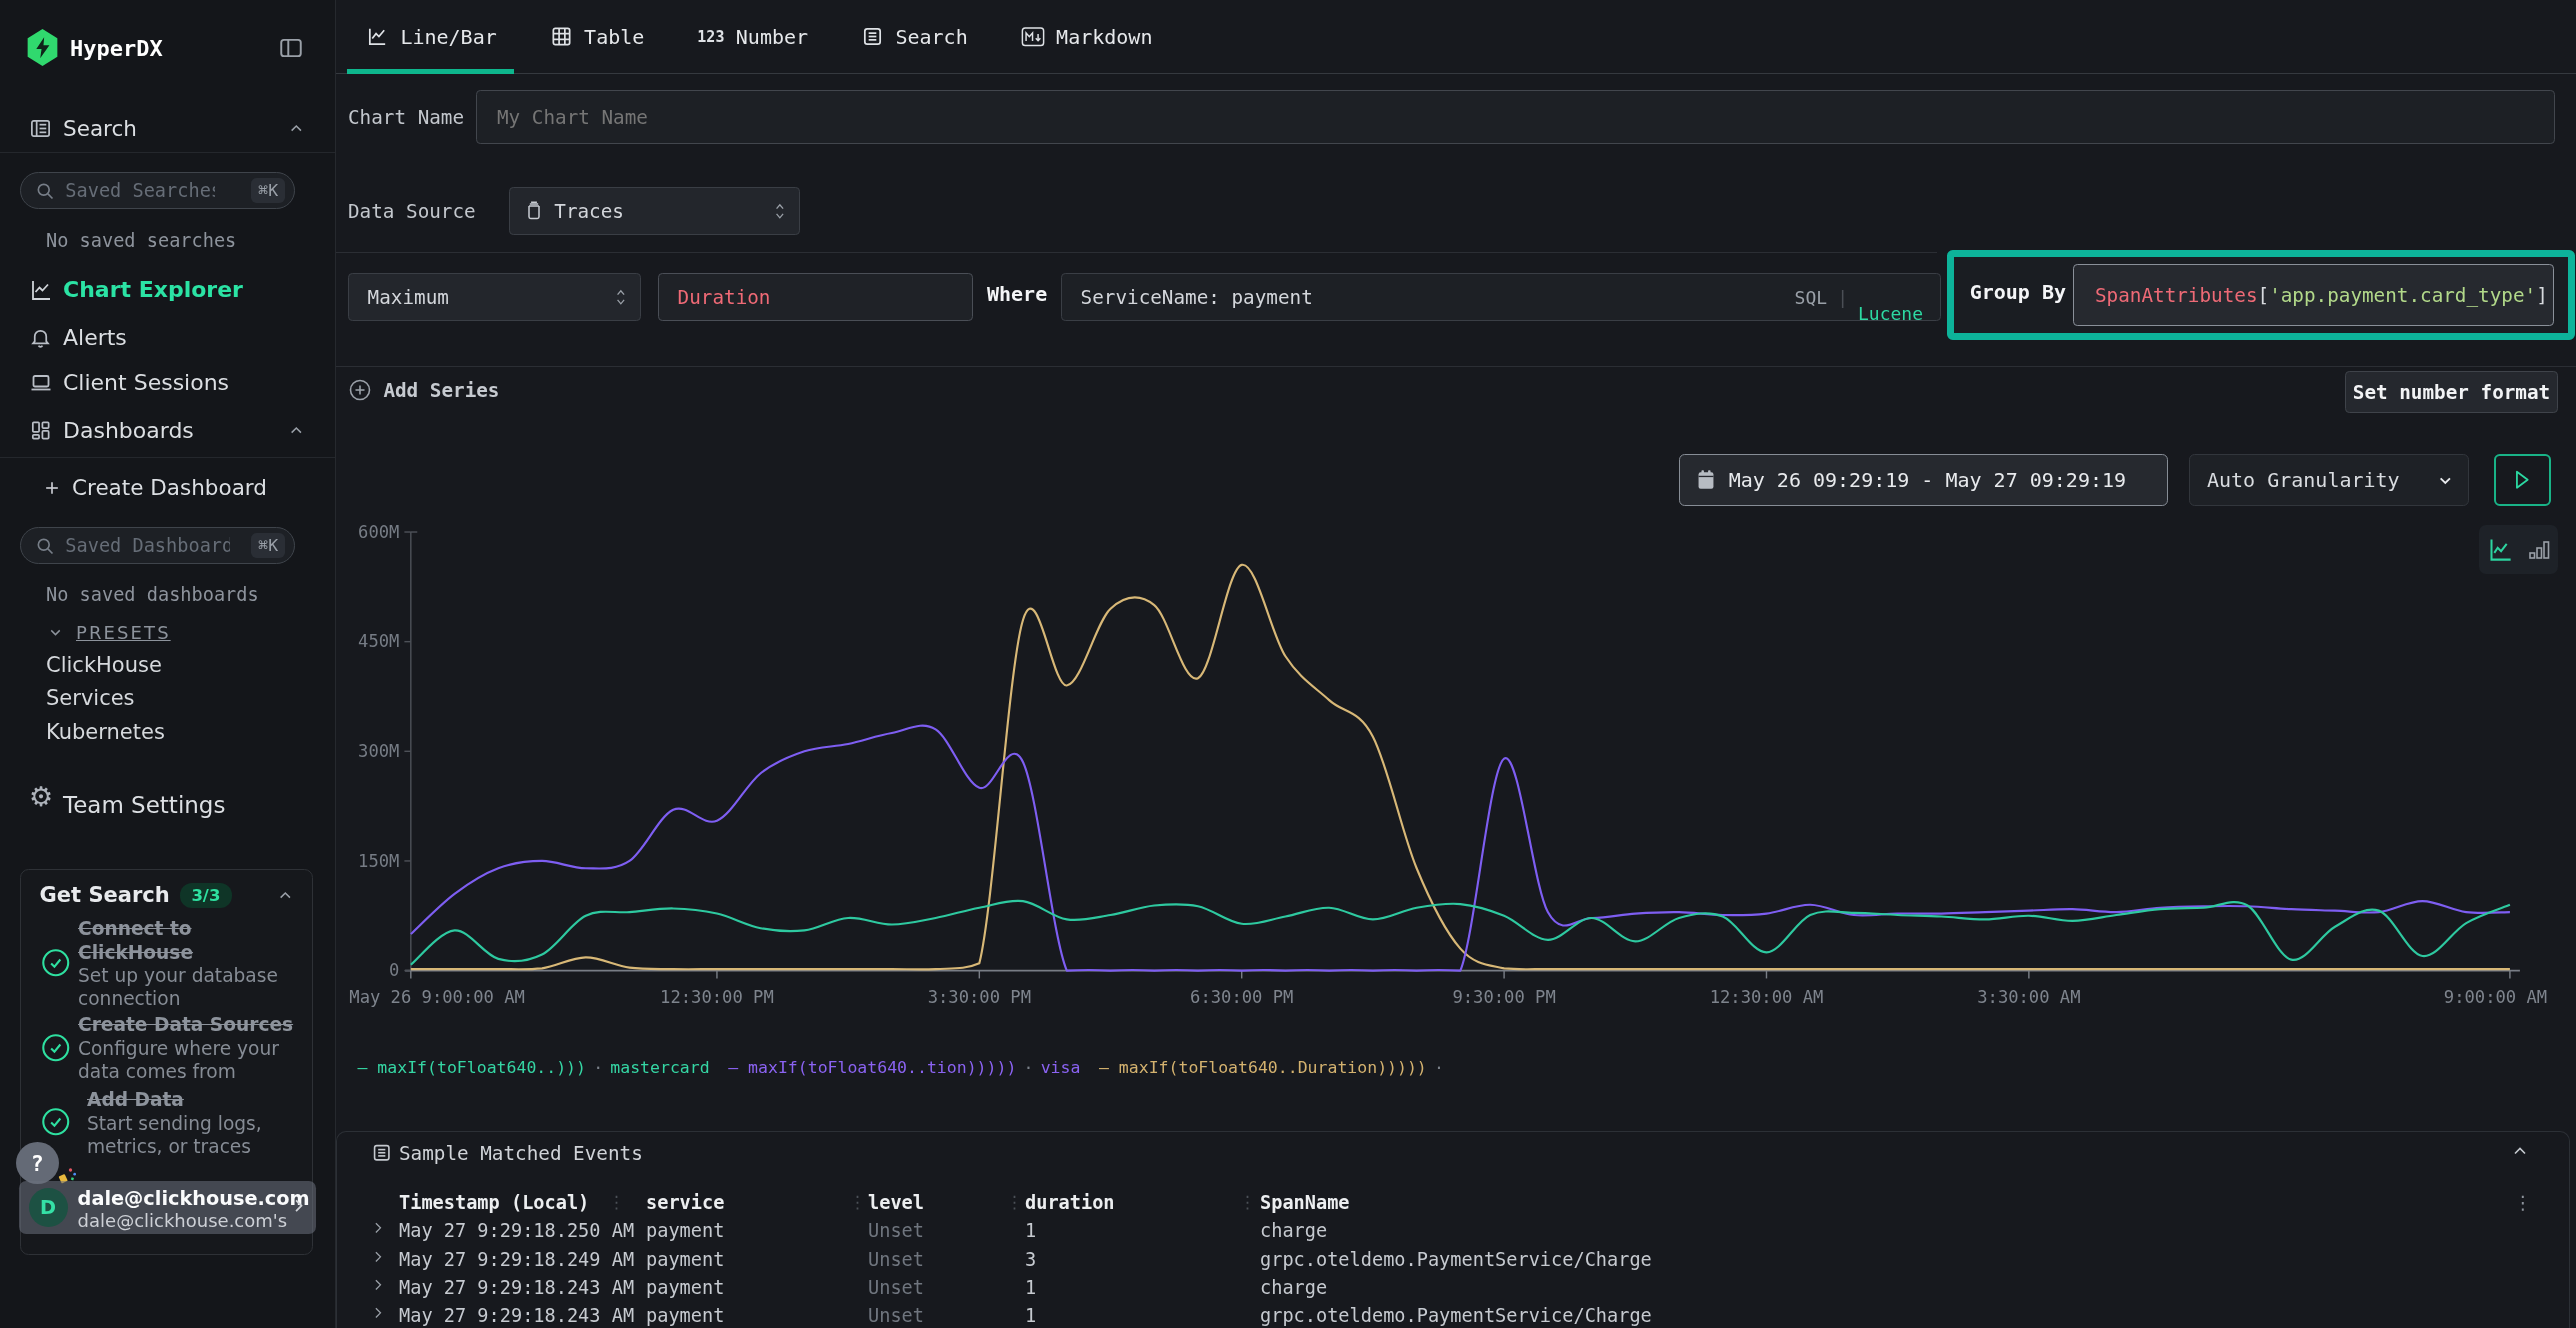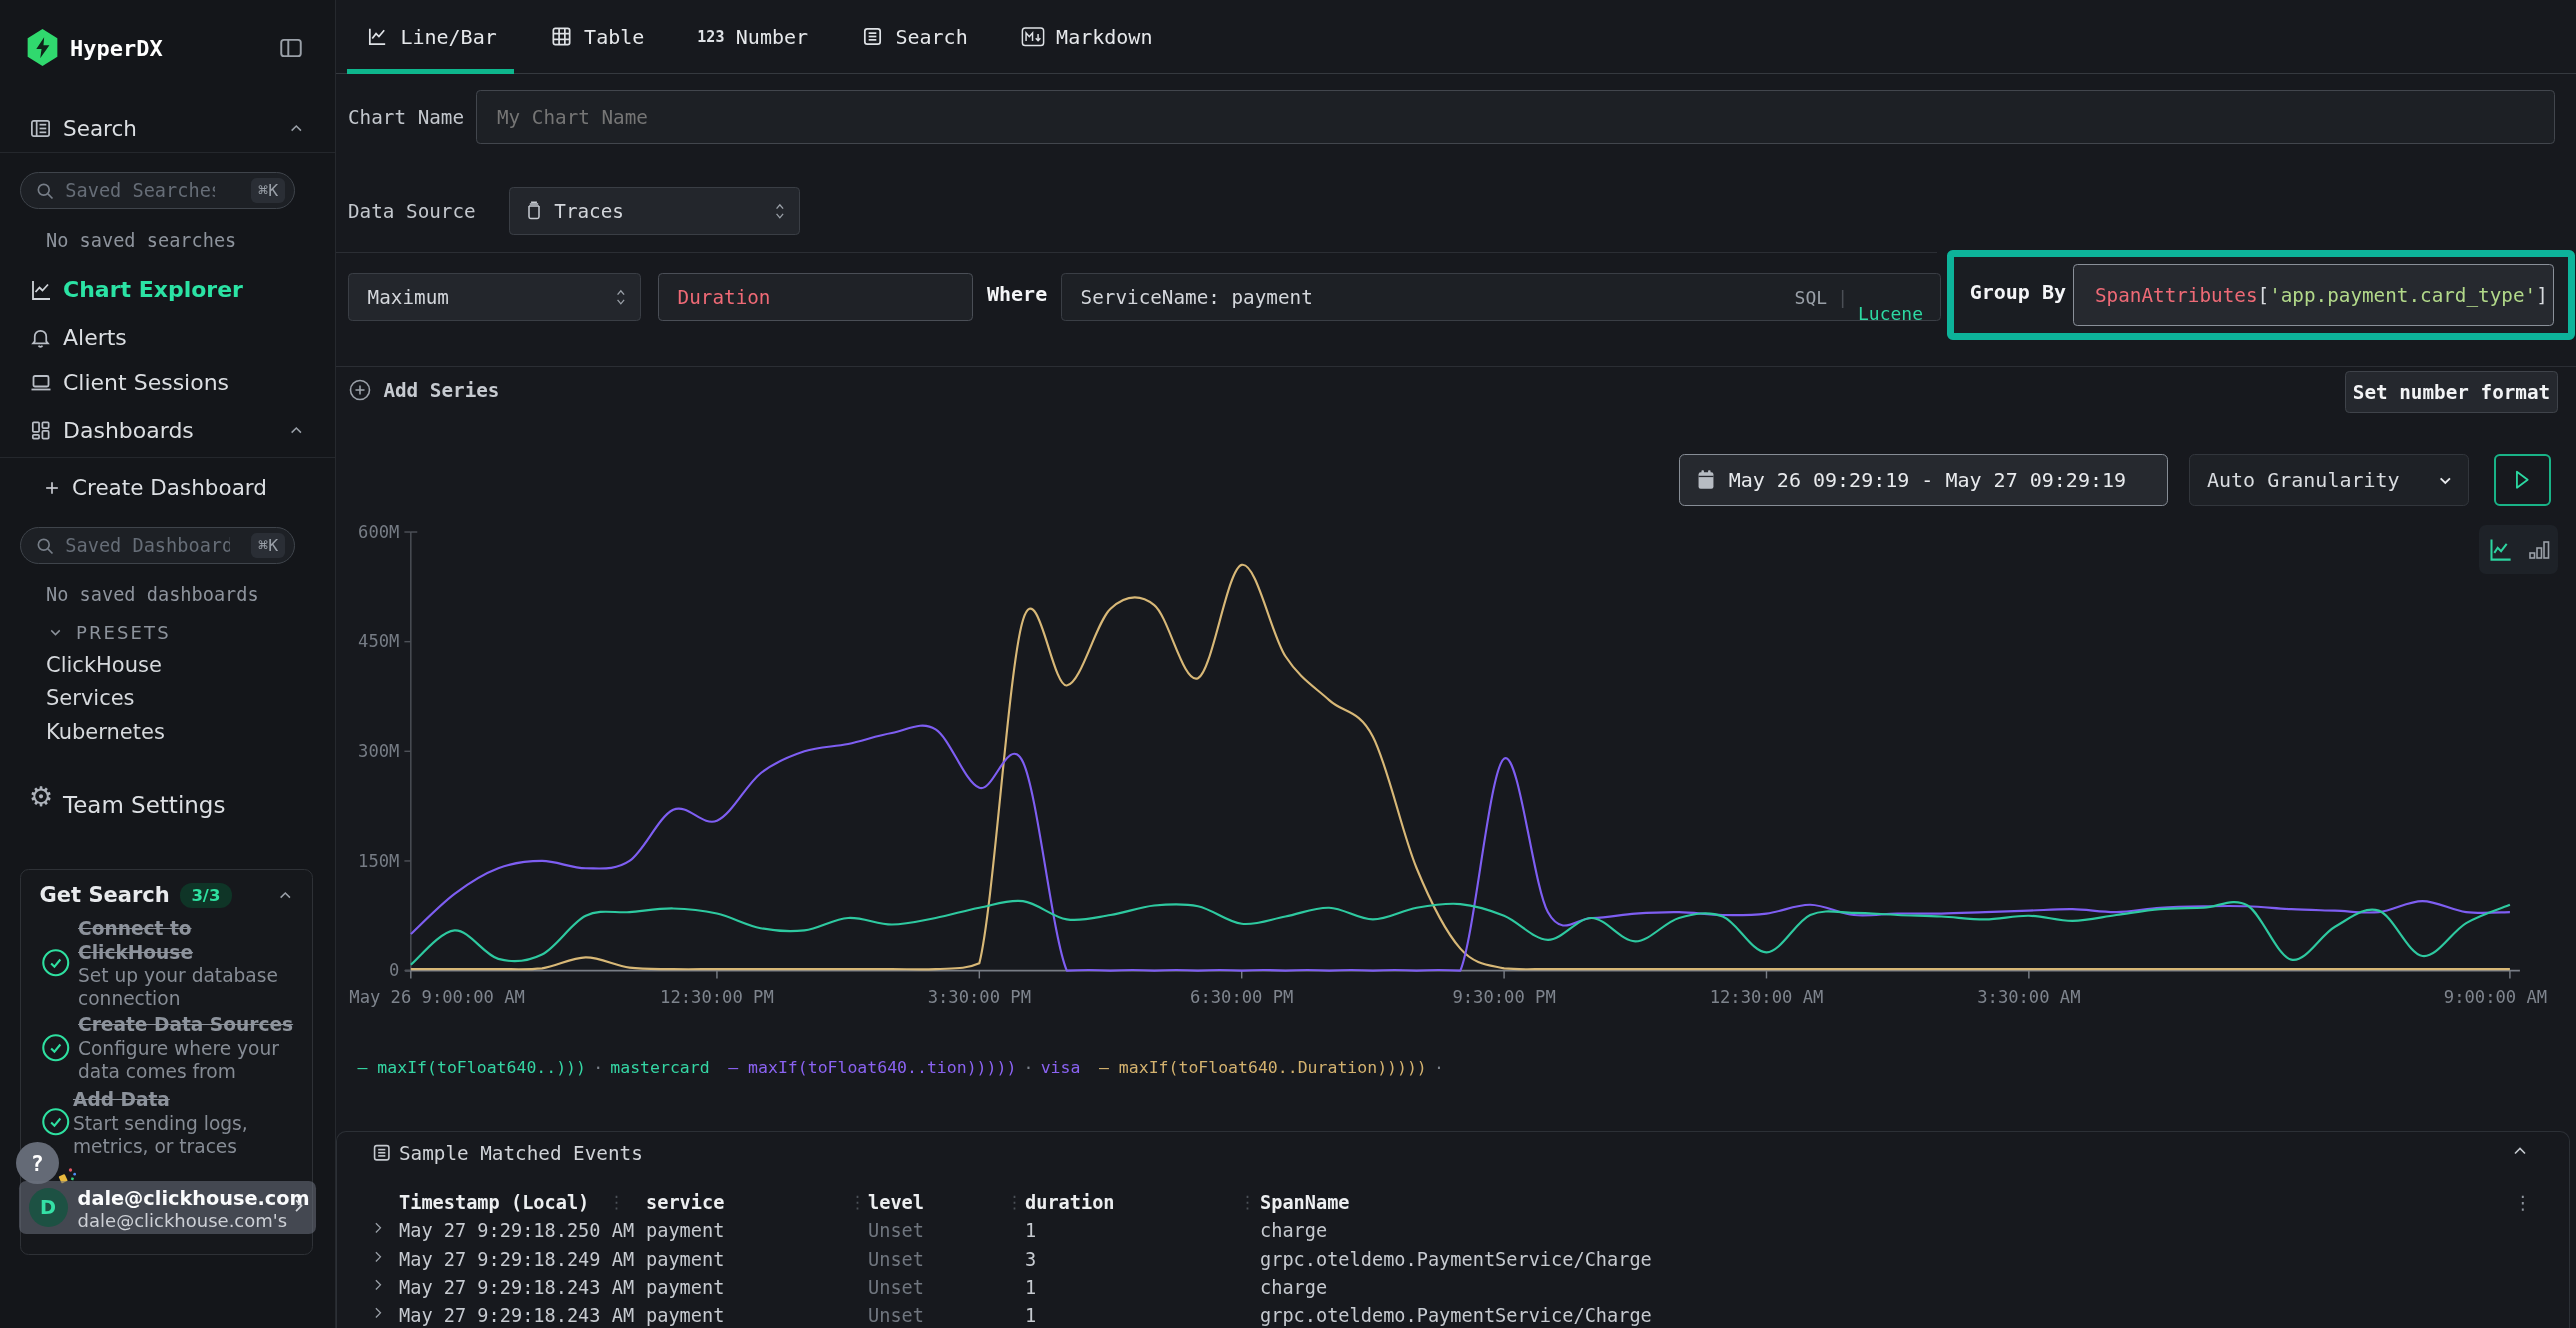--- a/index.html
+++ b/index.html
@@ -201,21 +201,21 @@
     <span class="kbd">⌘K</span>
   </div>
   <div class="empty-note" style="top:584px;">No saved dashboards</div>
 
   <div class="srow" style="top:618px;height:29px;">
     <span class="abs" style="left:47px;color:#8d939c;">
       <svg width="17" height="17" viewBox="0 0 24 24" fill="none" stroke="currentColor" stroke-width="2">
           <polyline points="6 9 12 15 18 9"></polyline>
         </svg>
     </span>
-    <span class="abs sans" style="left:76px;font-size:18px;letter-spacing:2.1px;color:#8d939c;">PRESETS</span>
+    <span class="abs sans" style="left:76px;font-size:18px;letter-spacing:2.1px;color:#8d939c;text-decoration:underline;">PRESETS</span>
   </div>
   <div class="preset-item sans" style="top:653px;">ClickHouse</div>
   <div class="preset-item sans" style="top:686px;">Services</div>
   <div class="preset-item sans" style="top:720px;">Kubernetes</div>
 
   <div class="srow" style="top:787px;height:36px;">
     <span class="s-icon sans" style="font-size:27px;top:-5.7px;color:#aeb3bb;">⚙</span>
     <span class="s-label sans" style="font-size:23px;">Team Settings</span>
   </div>
 
@@ -250,21 +250,21 @@
       <div class="gs-item-title">Create Data Sources</div>
       <div class="gs-item-desc" style="max-width:208px;">Configure where your data comes from</div>
     </div>
 
     <span class="abs" style="left:18.6px;top:236px;">
       <svg width="31.5" height="31.5" viewBox="0 0 24 24" fill="none" stroke="#2ee0a0" stroke-width="1.6">
           <circle cx="12" cy="12" r="9.5"></circle>
           <polyline points="8.5 12.5 11 15 15.5 9.5"></polyline>
         </svg>
     </span>
-    <div class="abs" style="left:52px;top:218px;width:222px;">
+    <div class="abs" style="left:66px;top:218px;width:222px;">
       <div class="gs-item-title">Add Data</div>
       <div class="gs-item-desc" style="max-width:200px;">Start sending logs, metrics, or traces</div>
     </div>
 
     <span class="abs" style="left:37px;top:295px;">
       <svg width="20" height="20" viewBox="0 0 24 24">
           <rect x="2" y="12" width="8" height="9" rx="1" fill="#e8b93e" transform="rotate(-25 6 16)"></rect>
           <circle cx="15" cy="6" r="2" fill="#e25563"></circle>
           <circle cx="20" cy="11" r="1.6" fill="#4f8ef7"></circle>
           <rect x="16" y="15" width="3" height="3" fill="#35d07f" transform="rotate(20 17 16)"></rect>

